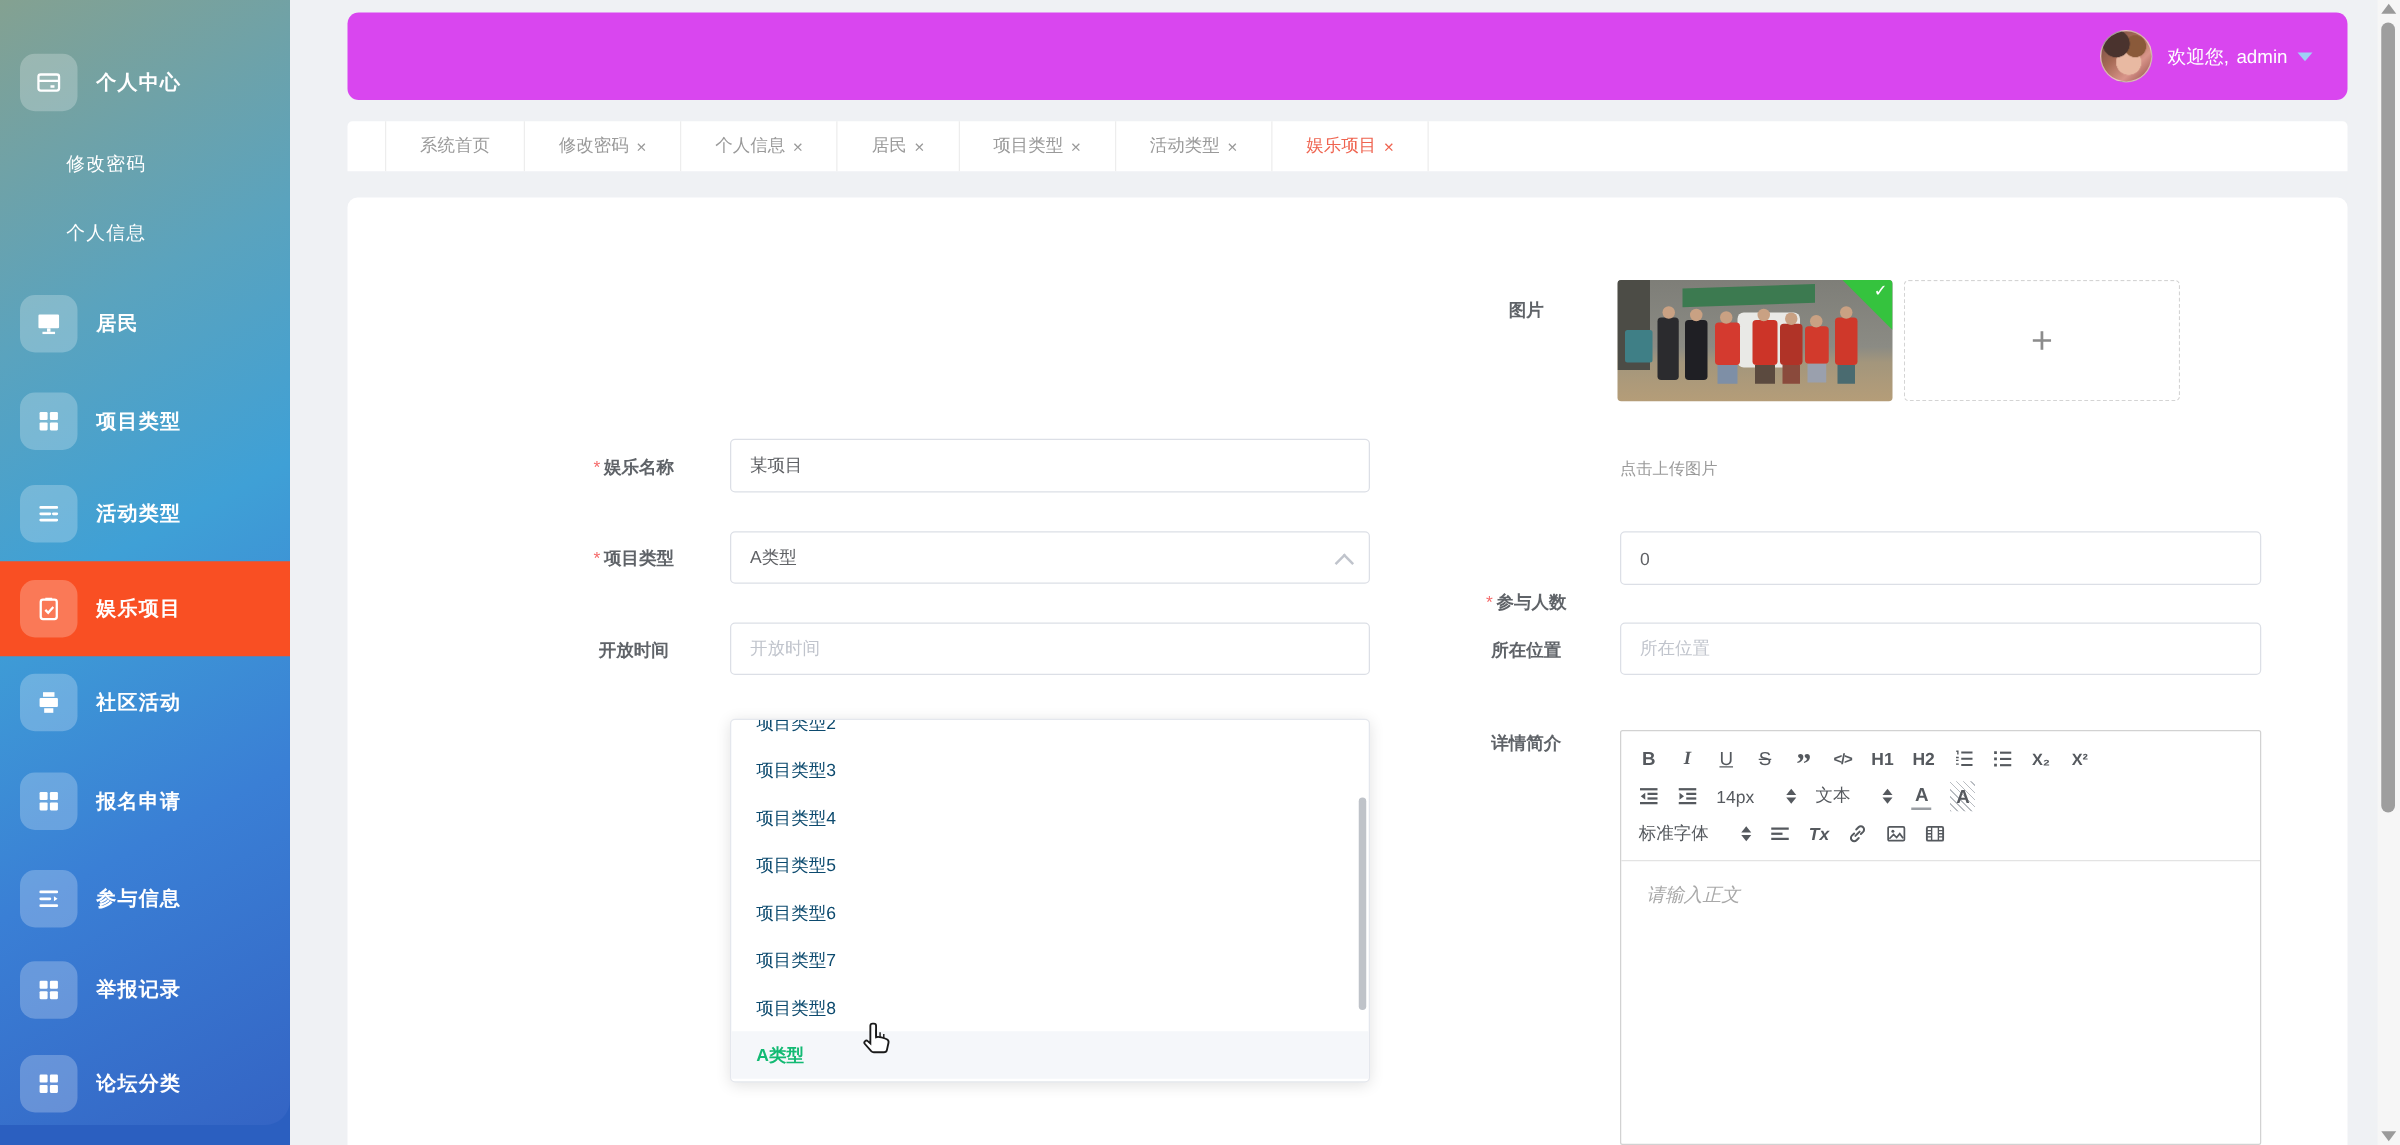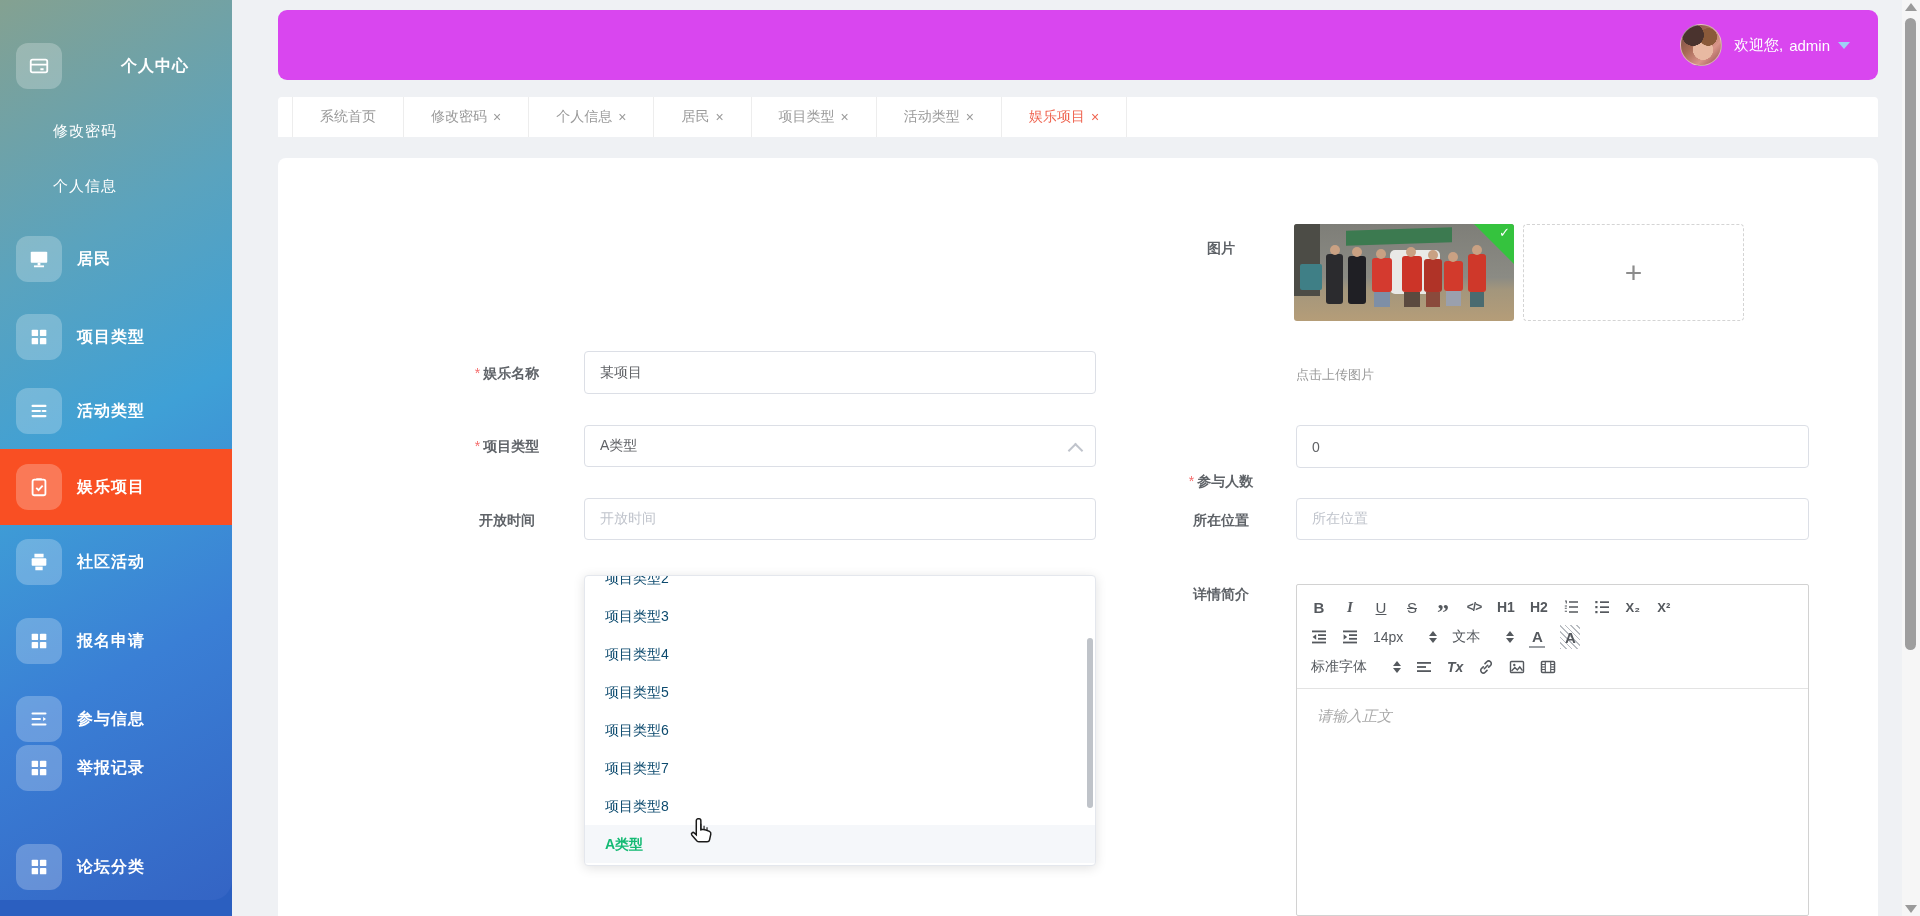--- a/index.html
+++ b/index.html
@@ -25,21 +25,21 @@
           background:
             radial-gradient(circle at 30% 25%,#4a332e 0 26%,transparent 27%),
             radial-gradient(circle at 68% 30%,#8a5a3a 0 22%,transparent 23%),
             radial-gradient(circle at 55% 62%,#e8b9a2 0 30%,transparent 31%),
             linear-gradient(135deg,#6b4640 0%,#a66a55 40%,#d9958a 70%,#8c4a44 100%);}
   #welcome{color:#fff;font-size:15px;display:flex;align-items:center;gap:6px;}
   .caret-down{width:0;height:0;border-left:6px solid transparent;border-right:6px solid transparent;
               border-top:7px solid #9fd0f5;margin-left:2px;}
   
   #tabbar{position:absolute;left:278px;top:97px;width:1600px;height:40px;background:#fff;
-          border-radius:4px 4px 0 0;display:flex;align-items:stretch;padding-left:14px;box-sizing:border-box;}
+          border-radius:4px 4px 0 0;display:flex;align-items:stretch;padding-left:30px;box-sizing:border-box;}
   .tab{display:flex;align-items:center;gap:6px;padding:0 27px;font-size:14px;color:#9a9a9a;
        border-right:1px solid #ededed;cursor:pointer;white-space:nowrap;}
   .tab:first-child{border-left:1px solid #ededed;}
   .tab .tab-close{font-size:14px;color:inherit;}
   .tab.active{color:#ef6450;}
   
   #main-card{position:absolute;left:278px;top:158px;width:1600px;height:758px;background:#fff;border-radius:8px 8px 0 0;}
   
   .f-label{position:absolute;width:130px;text-align:center;font-size:14px;font-weight:600;color:#5f6368;}
   .star{color:#f56c6c;margin-right:3px;font-weight:400;}
@@ -101,21 +101,21 @@
   #pg-down{position:absolute;bottom:3px;left:3px;width:0;height:0;border-left:6px solid transparent;border-right:6px solid transparent;border-top:8px solid #9a9a9a;}
   #pg-thumb{position:absolute;left:3px;top:18px;width:11px;height:632px;background:#9e9e9e;border-radius:6px;}
 </style>
 </head>
 <body>
 
 <div id="app">
 
   <div id="sidebar-strip"></div>
   <nav id="sidebar">
-      <div class="side-item " style="top: 43px; height: 46px; gap: 44px;">
+      <div class="side-item " style="top: 43px; height: 46px;">
         <span class="side-chip">
           <svg viewBox="0 0 24 24" fill="none" stroke="currentColor" stroke-width="2">
             <rect x="3" y="5" width="18" height="14" rx="2"></rect>
             <path d="M3 10.5h18M13.5 15.5h3.5"></path>
           </svg>
         </span>
         <span class="side-label">个人中心</span>
       </div>
       <div class="side-item sub" style="top: 122px;">
         <span class="side-label">修改密码</span>
@@ -185,21 +185,21 @@
       </div>
       <div class="side-item " style="top: 696px; height: 46px;">
         <span class="side-chip">
           <svg viewBox="0 0 24 24" fill="none" stroke="currentColor" stroke-width="2.4" stroke-linecap="round">
             <path d="M5 6h14M5 12h8M5 18h14"></path>
             <path d="M16.5 9.8l3.2 2.2-3.2 2.2z" fill="currentColor" stroke="none"></path>
           </svg>
         </span>
         <span class="side-label">参与信息</span>
       </div>
-      <div class="side-item " style="top: 745px; height: 46px; text-align: right;">
+      <div class="side-item " style="top: 769px; height: 46px; text-align: right;">
         <span class="side-chip">
           <svg viewBox="0 0 24 24" fill="currentColor">
             <rect x="4" y="4" width="7" height="7" rx="1"></rect>
             <rect x="13" y="4" width="7" height="7" rx="1"></rect>
             <rect x="4" y="13" width="7" height="7" rx="1"></rect>
             <rect x="13" y="13" width="7" height="7" rx="1"></rect>
           </svg>
         </span>
         <span class="side-label">举报记录</span>
       </div>

